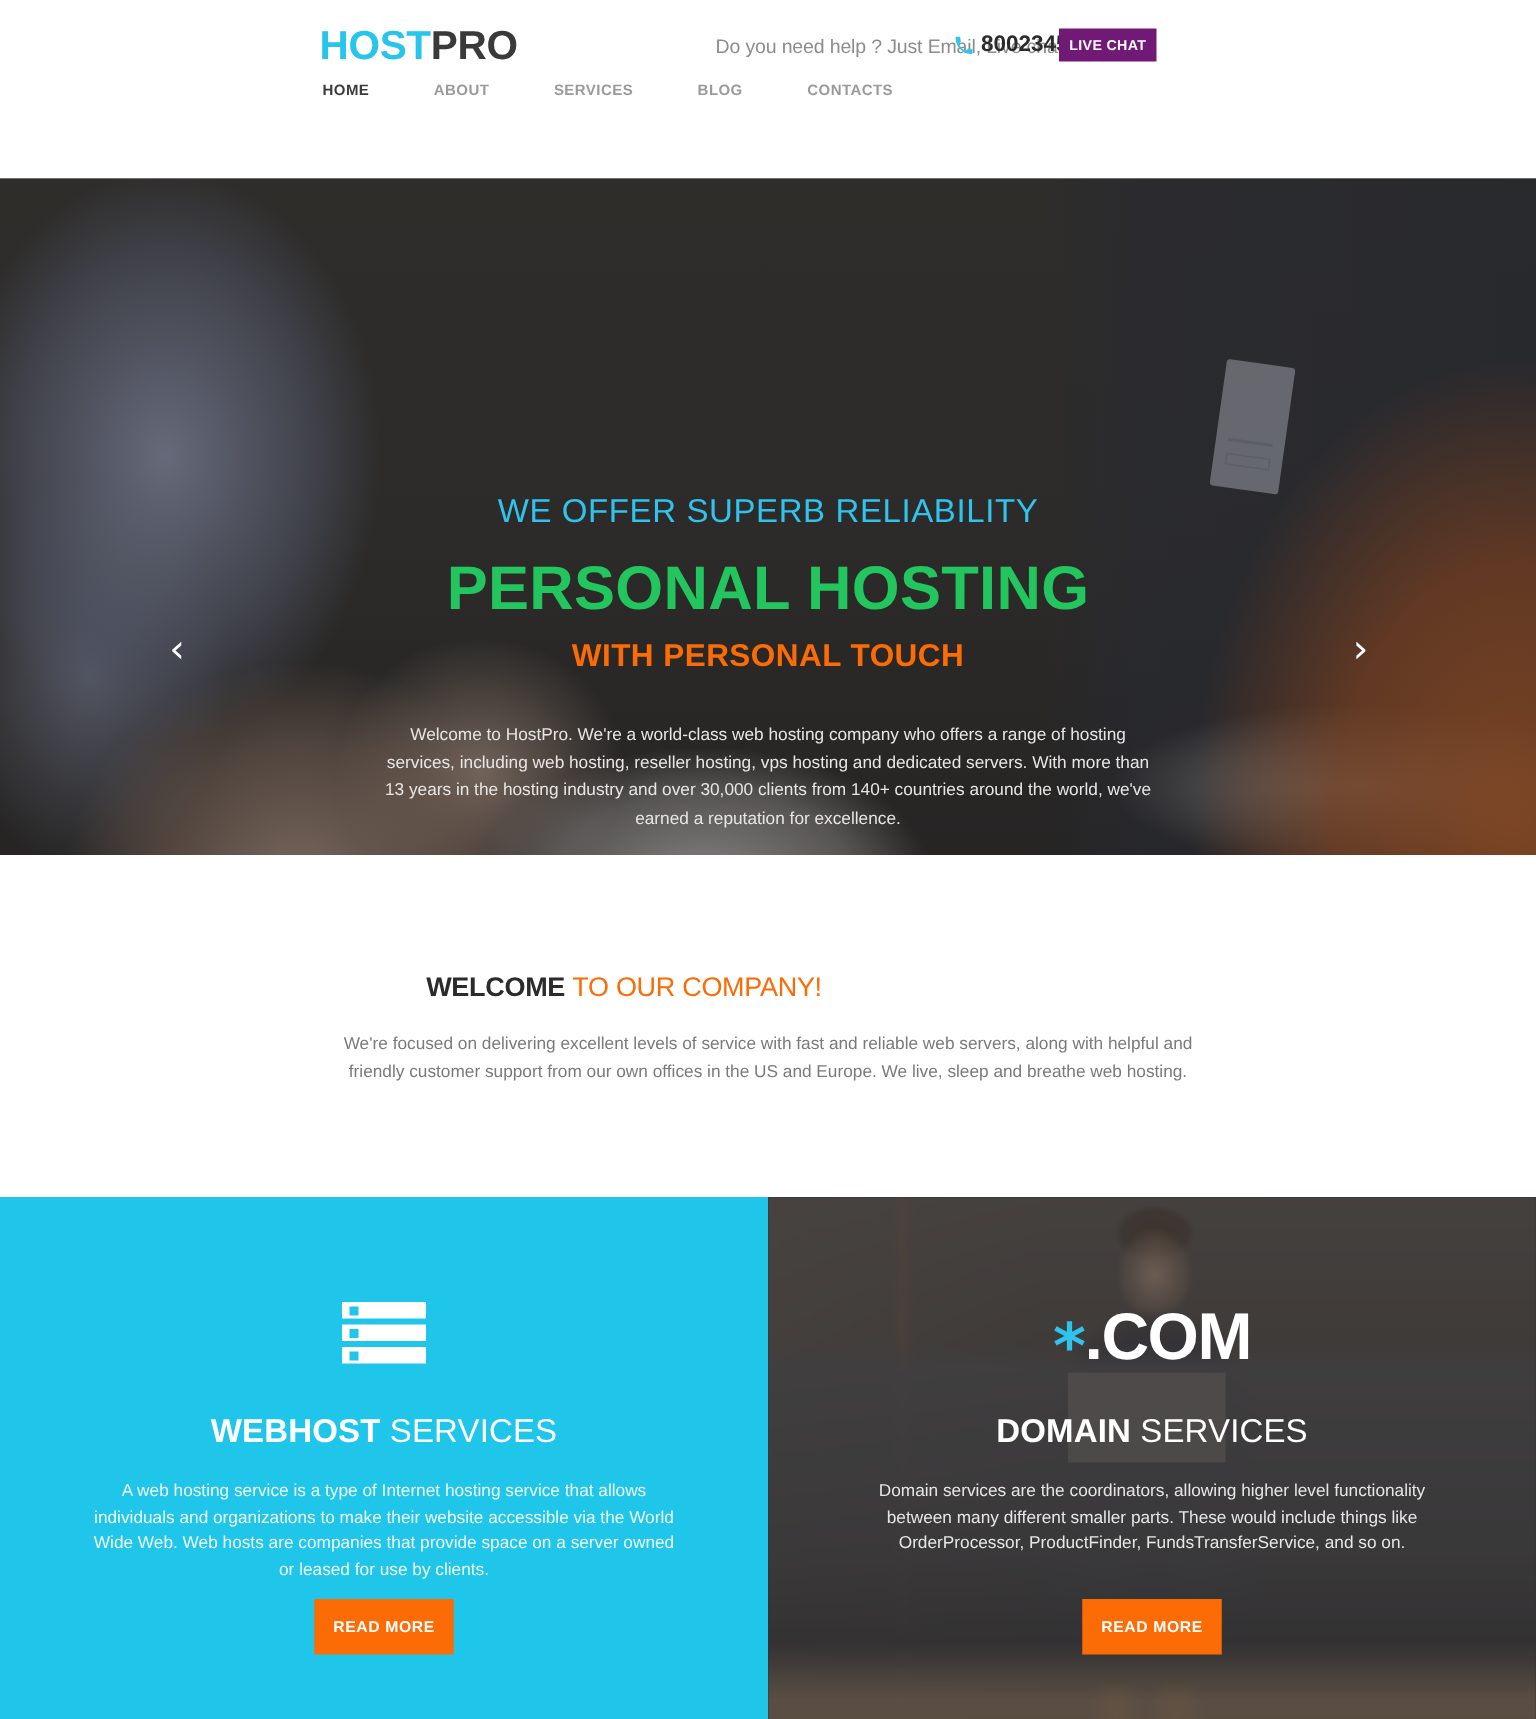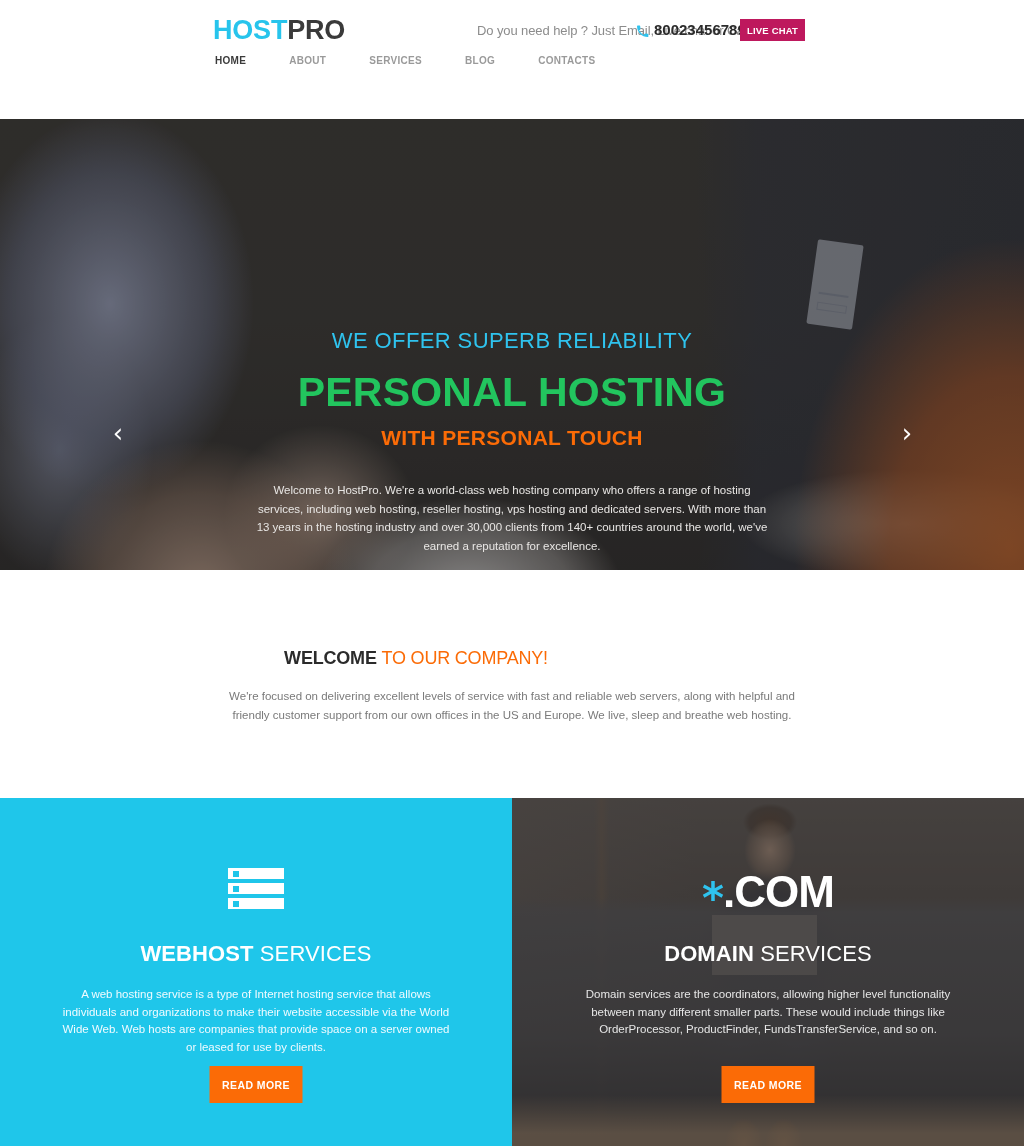--- a/index.html
+++ b/index.html
@@ -63,25 +63,25 @@
     top: 1px;
   }
   .phone-num {
     font-size: 15px;
     font-weight: bold;
     color: #2b2b2b;
     letter-spacing: 0px;
   }
   .live-chat-btn {
     position: absolute;
-    left: 740px;
+    left: 706px;
     top: 19px;
     width: 65px;
     height: 22px;
-    background: #be185d;
+    background: #701a75;
     color: #ffffff;
     font-size: 9.5px;
     font-weight: bold;
     letter-spacing: 0.2px;
     display: flex;
     align-items: center;
     justify-content: center;
     border: none;
     cursor: pointer;
     font-family: "Liberation Sans", sans-serif;

